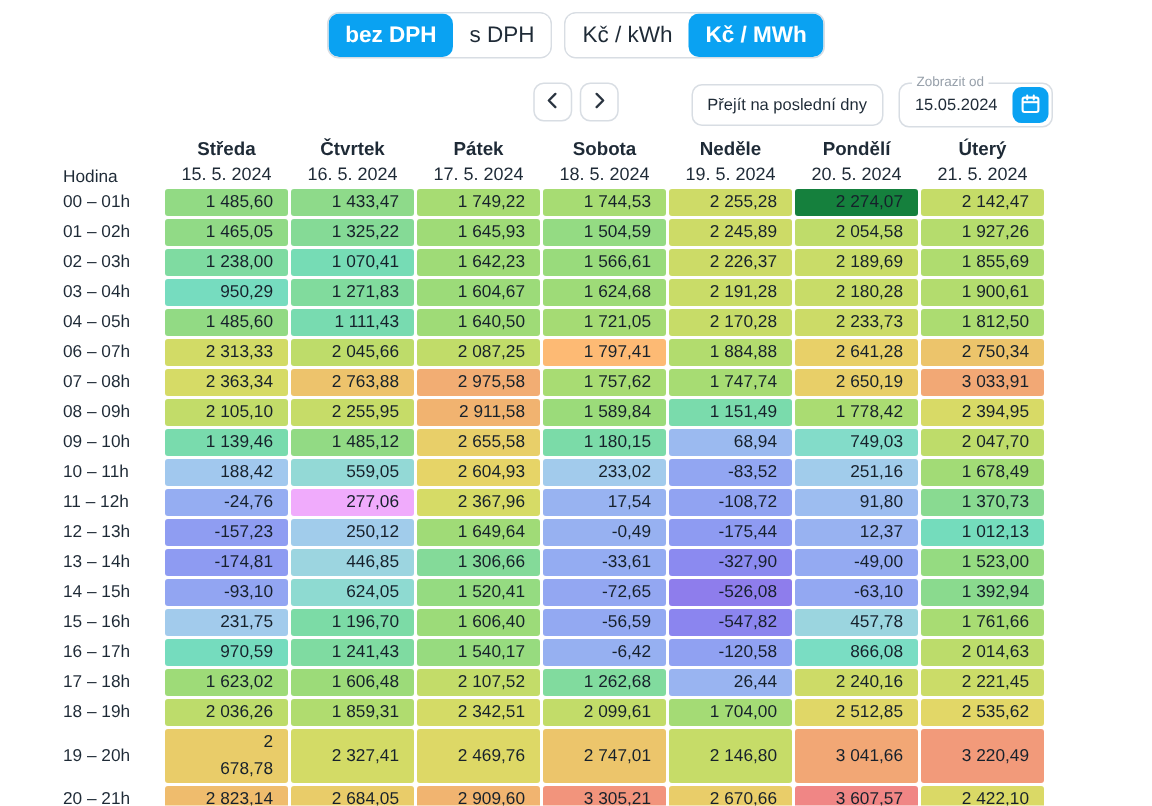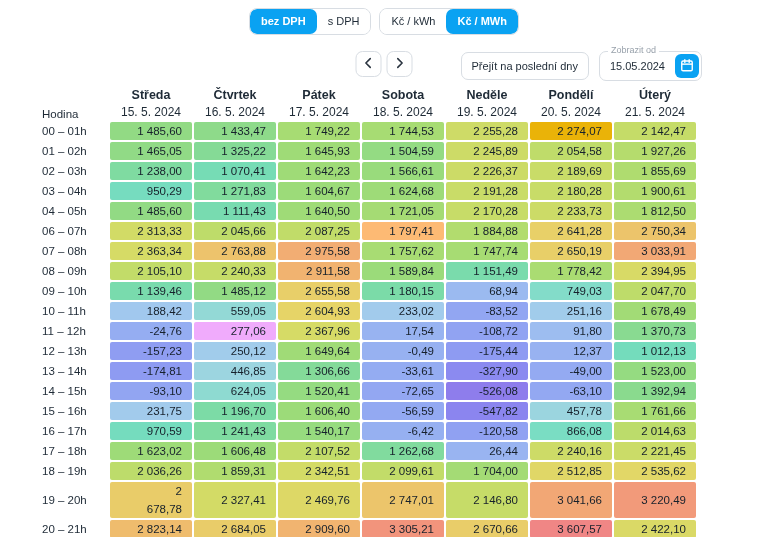--- a/index.html
+++ b/index.html
@@ -8,21 +8,21 @@
     width:768px; height:537px; overflow:hidden;
     background:#ffffff; color:#1e2a36;
     font-family:"Liberation Sans", sans-serif;
   }
   .page { position:relative; width:768px; height:537px; overflow:hidden; }
 
   
   .toolbar-top { display:flex; justify-content:center; gap:8px; padding-top:8px; }
   .seg-group { display:flex; border:1px solid #d8dde3; border-radius:8px; background:#fff; overflow:hidden; }
   .seg-btn {
-    font-family:inherit; font-size:11px; line-height:1; color:#1e2a36;
+    font-family:inherit; font-size:15px; line-height:1; color:#1e2a36;
     background:#fff; border:none; padding:7px 11px; cursor:pointer; white-space:nowrap;
   }
   .seg-btn.selected { background:#0aa2f2; color:#fff; border-radius:7px; font-weight:bold; }
 
   
   .toolbar-nav { position:relative; height:38px; margin-top:10px; }
   .nav-arrows { position:absolute; left:50%; transform:translateX(-50%); top:6px; display:flex; gap:5px; }
   .nav-btn {
     width:26px; height:26px; border:1px solid #d8dde3; border-radius:7px; background:#fff;
     display:flex; align-items:center; justify-content:center; cursor:pointer; padding:0;
@@ -134,21 +134,21 @@
           </tr>
       </thead>
       <tbody>
           <tr>
             <td class="hour-cell">00 – 01h</td>
             <td class="val-cell" style="background: rgb(146, 218, 132);">1 485,60</td>
             <td class="val-cell" style="background: rgb(142, 218, 138);">1 433,47</td>
             <td class="val-cell" style="background: rgb(167, 220, 115);">1 749,22</td>
             <td class="val-cell" style="background: rgb(167, 220, 115);">1 744,53</td>
             <td class="val-cell" style="background: rgb(206, 219, 103);">2 255,28</td>
-            <td class="val-cell" style="background: #eab308; margin-top: 16px;">2 274,07</td>
+            <td class="val-cell" style="background: #15803d; margin-top: 16px;">2 274,07</td>
             <td class="val-cell" style="background: rgb(197, 220, 104);">2 142,47</td>
           </tr>
           <tr>
             <td class="hour-cell">01 – 02h</td>
             <td class="val-cell" style="background: rgb(145, 218, 134);">1 465,05</td>
             <td class="val-cell" style="background: rgb(133, 218, 150);">1 325,22</td>
             <td class="val-cell" style="background: rgb(159, 219, 119);">1 645,93</td>
             <td class="val-cell" style="background: rgb(148, 219, 131);">1 504,59</td>
             <td class="val-cell" style="background: rgb(205, 219, 103);">2 245,89</td>
             <td class="val-cell" style="background: rgb(191, 220, 106);">2 054,58</td>
@@ -200,21 +200,21 @@
             <td class="val-cell" style="background: rgb(237, 195, 108);">2 763,88</td>
             <td class="val-cell" style="background: rgb(242, 173, 115);">2 975,58</td>
             <td class="val-cell" style="background: rgb(168, 220, 115);">1 757,62</td>
             <td class="val-cell" style="background: rgb(167, 220, 115);">1 747,74</td>
             <td class="val-cell" style="background: rgb(232, 207, 104);">2 650,19</td>
             <td class="val-cell" style="background: rgb(242, 168, 117);">3 033,91</td>
           </tr>
           <tr>
             <td class="hour-cell">08 – 09h</td>
             <td class="val-cell" style="background: rgb(194, 220, 105);">2 105,10</td>
-            <td class="val-cell" style="background: rgb(198, 220, 104);">2 240,33</td>
+            <td class="val-cell" style="background: rgb(198, 220, 104);">2 255,95</td>
             <td class="val-cell" style="background: rgb(241, 179, 112);">2 911,58</td>
             <td class="val-cell" style="background: rgb(155, 219, 122);">1 589,84</td>
             <td class="val-cell" style="background: rgb(122, 219, 172);">1 151,49</td>
             <td class="val-cell" style="background: rgb(170, 220, 114);">1 778,42</td>
             <td class="val-cell" style="background: rgb(216, 218, 102);">2 394,95</td>
           </tr>
           <tr>
             <td class="hour-cell">09 – 10h</td>
             <td class="val-cell" style="background: rgb(121, 219, 173);">1 139,46</td>
             <td class="val-cell" style="background: rgb(146, 218, 132);">1 485,12</td>

